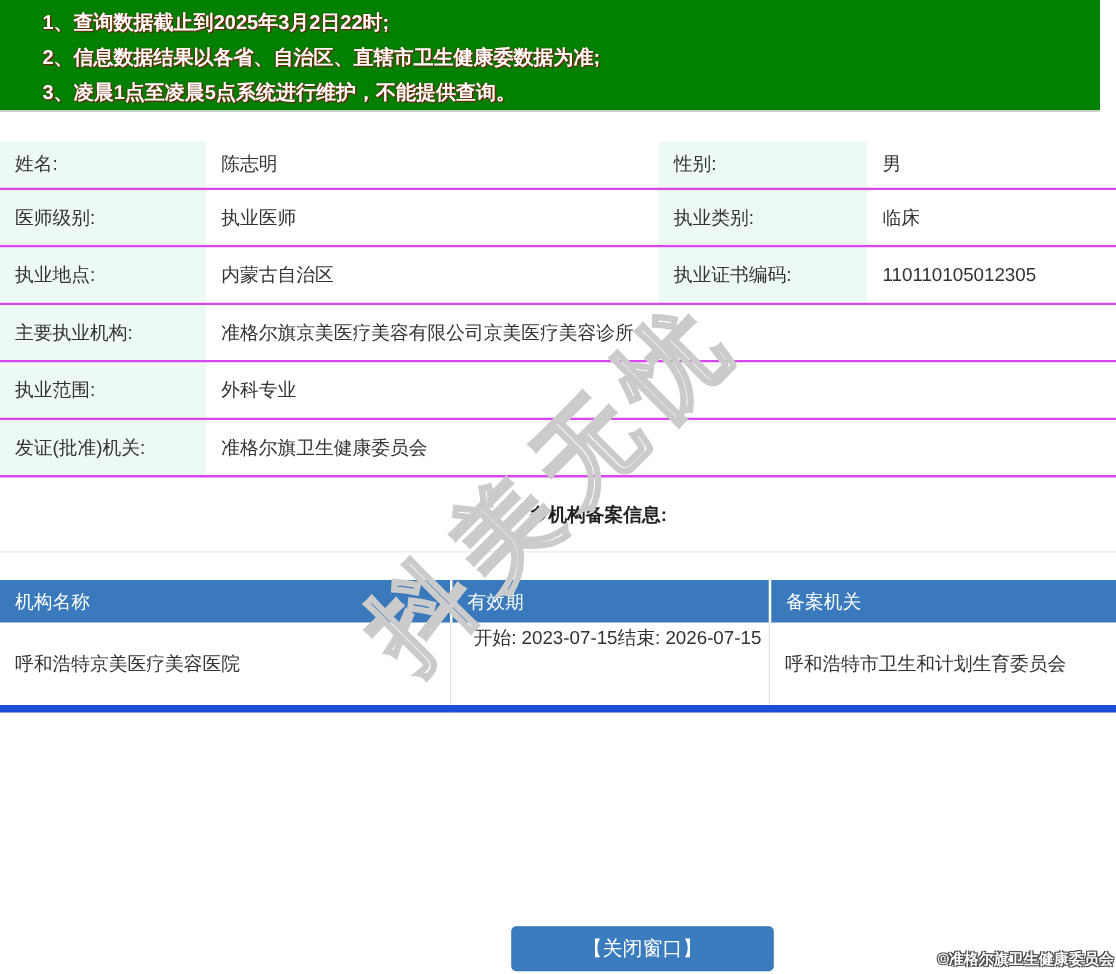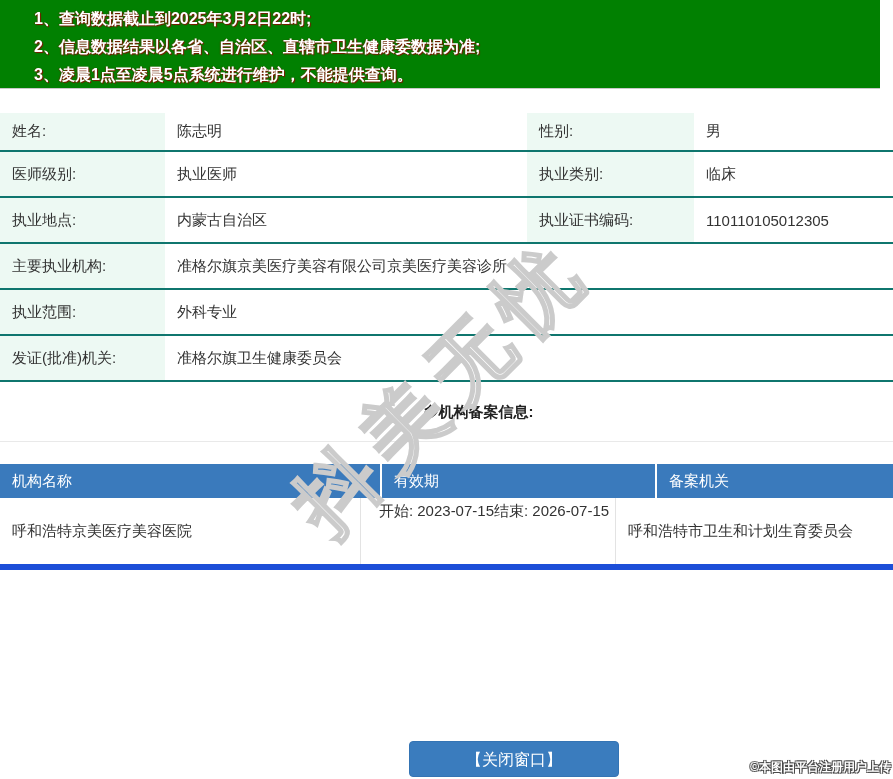--- a/index.html
+++ b/index.html
@@ -22,21 +22,21 @@
     font-size:16px;line-height:28px;
     padding-left:34px;
     text-shadow:1px 1px 1px #801500, -1px 0 1px rgba(128,21,0,.45);
     white-space:nowrap;
   }
   .notice b{font-weight:800;}
   
   .info-table{margin-top:24px;}
   .irow{
     display:flex;align-items:stretch;
-    border-bottom:2px solid #0f766e;
+    border-bottom:2px solid #d946ef;
     min-height:44px;
   }
   .irow.first{min-height:37px;}
   .cell{
     display:flex;align-items:center;
     padding-left:12px;box-sizing:border-box;
     font-size:15px;
   }
   .cell-label{width:165px;background:#edf9f3;}
   .cell-value1{width:362px;background:#fff;}
@@ -48,21 +48,21 @@
     text-align:center;
     padding:21px 0 19px 0;
     border-bottom:1px solid #e9e9e9;
   }
   .section-head span{
     font-weight:bold;font-size:15px;color:#222;
     margin-left:64px;
   }
   
   .filing{margin-top:22px;}
-  .f-header{display:flex;background:#3a7abc;height:34px;gap:20px;}
+  .f-header{display:flex;background:#3a7abc;height:34px;}
   .f-hcell{
     display:flex;align-items:center;
     color:#fff;font-size:15px;
     padding-left:12px;box-sizing:border-box;
   }
   .f-hcell.c1{width:360px;}
   .f-hcell.c2{width:255px;border-left:2px solid #fff;}
   .f-hcell.c3{flex:1;border-left:2px solid #fff;}
   .f-body{display:flex;border-bottom:6px solid #1d4ed8;min-height:66px;}
   .f-bcell{
@@ -161,13 +161,13 @@
       <span>结束: 2026-07-15</span>
     </div>
     <div class="f-bcell c3">呼和浩特市卫生和计划生育委员会</div>
   </div>
 </div>
 
 <div class="watermark">抖美无忧</div>
 
 <button class="close-btn">【关闭窗口】</button>
 
-<div class="copyright">©本图由平台注册用户上传</div>
+<div class="copyright">©准格尔旗卫生健康委员会</div>
 
 </body></html>

